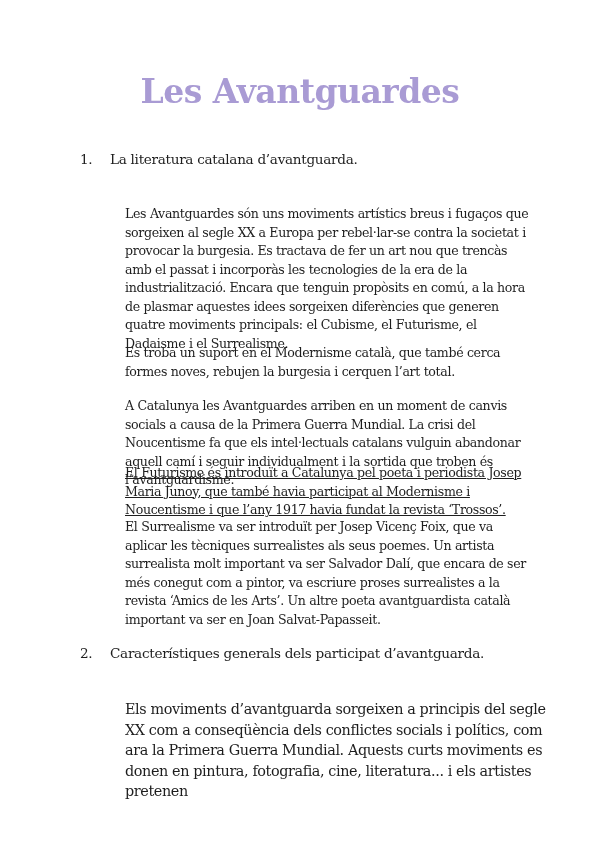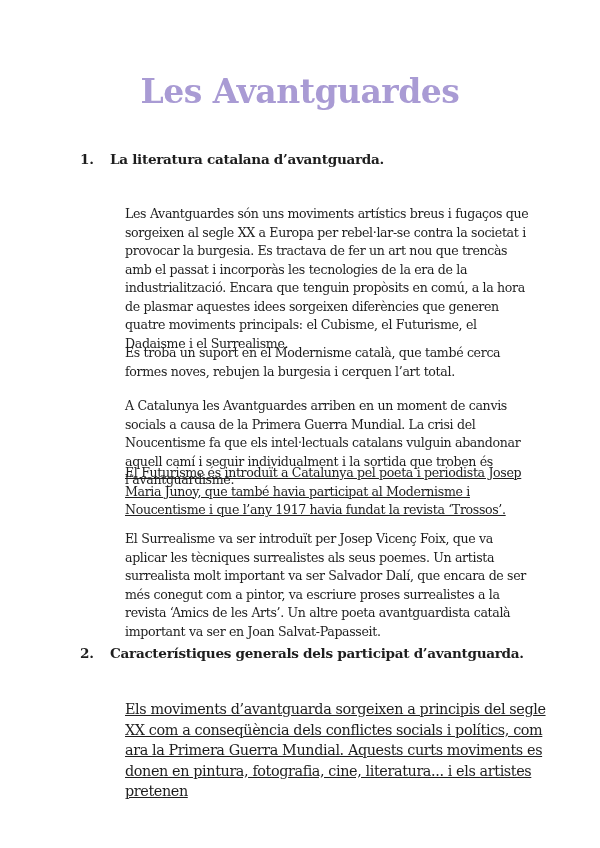--- a/index.html
+++ b/index.html
@@ -1,26 +1,26 @@
 <!DOCTYPE html>
 <html><head>
 <meta charset="utf-8">
 <style>
   html, body { margin: 0; padding: 0; background: #ffffff; }
   body { width: 600px; height: 848px; position: relative; overflow: hidden;
          font-family: "DejaVu Serif", "Liberation Serif", serif; color: #1e1e1e; }
   .title { position: absolute; top: 72px; left: 0; width: 600px; text-align: center;
            font-size: 33px; font-weight: bold; letter-spacing: -0.5px; }
   .section-head { position: absolute; left: 80px; width: 480px; font-size: 13.6px;
-                  font-weight: bold; letter-spacing: -0.3px; }
+                  font-weight: normal; letter-spacing: -0.3px; }
   .section-head .num { display: inline-block; width: 30px; }
   .para { position: absolute; left: 109px; width: 440px; font-size: 12.6px;
           line-height: 18.5px; letter-spacing: -0.35px; }
   .para p { margin: 16px; }
-  .para.large { font-size: 14.4px; line-height: 20.5px; letter-spacing: -0.4px; width: 460px; text-decoration: underline; }
+  .para.large { font-size: 14.4px; line-height: 20.5px; letter-spacing: -0.4px; width: 460px; }
 </style>
 </head>
 <body>
 
 <h1 class="title" style="color:#a99bd4;margin:0;">Les Avantguardes</h1>
 
 <div class="section-head" style="top:151px;">
   <span class="num">1.</span><span>La literatura catalana d’avantguarda.</span>
 </div>
 
@@ -30,21 +30,21 @@
 
 <div class="para" style="top:328px;">
   <p>Es troba un suport en el Modernisme català, que també cerca formes noves, rebujen la burgesia i cerquen l’art total.</p>
   <p>A Catalunya les Avantguardes arriben en un moment de canvis socials a causa de la Primera Guerra Mundial. La crisi del Noucentisme fa que els intel·lectuals catalans vulguin abandonar aquell camí i seguir individualment i la sortida que troben és l’avantguardisme.</p>
 </div>
 
 <div class="para" style="top:448px;text-decoration:underline;">
   <p>El Futurisme és introduït a Catalunya pel poeta i periodista Josep Maria Junoy, que també havia participat al Modernisme i Noucentisme i que l’any 1917 havia fundat la revista ‘Trossos’.</p>
 </div>
 
-<div class="para" style="top:514px;">
+<div class="para" style="top:502px;">
   <p>El Surrealisme va ser introduït per Josep Vicenç Foix, que va aplicar les tècniques surrealistes als seus poemes. Un artista surrealista molt important va ser Salvador Dalí, que encara de ser més conegut com a pintor, va escriure proses surrealistes a la revista ‘Amics de les Arts’. Un altre poeta avantguardista català important va ser en Joan Salvat-Papasseit.</p>
 </div>
 
 <div class="section-head" style="top:645px;">
   <span class="num">2.</span><span>Característiques generals dels participat d’avantguarda.</span>
 </div>
 
 <div class="para large" style="top:683px;">
   <p>Els moviments d’avantguarda sorgeixen a principis del segle XX com a conseqüència dels conflictes socials i polítics, com ara la Primera Guerra Mundial. Aquests curts moviments es donen en pintura, fotografia, cine, literatura... i els artistes pretenen</p>
 </div>

